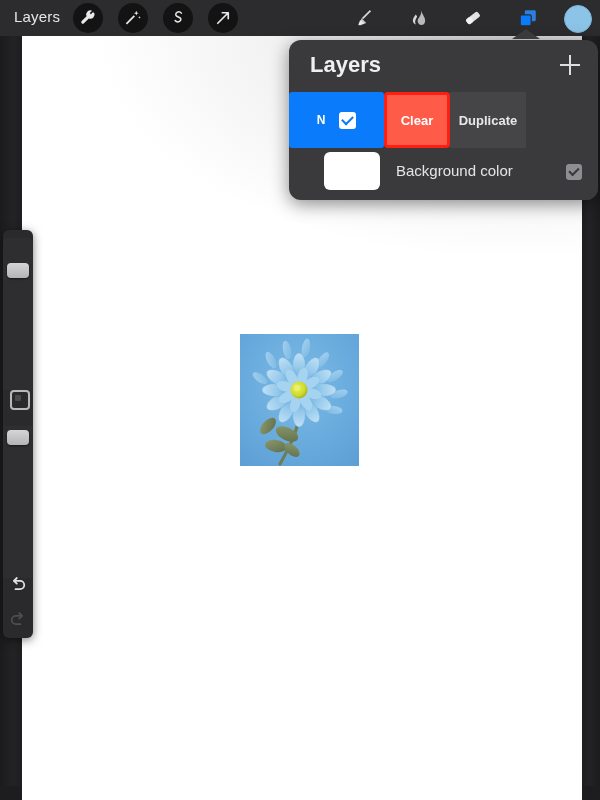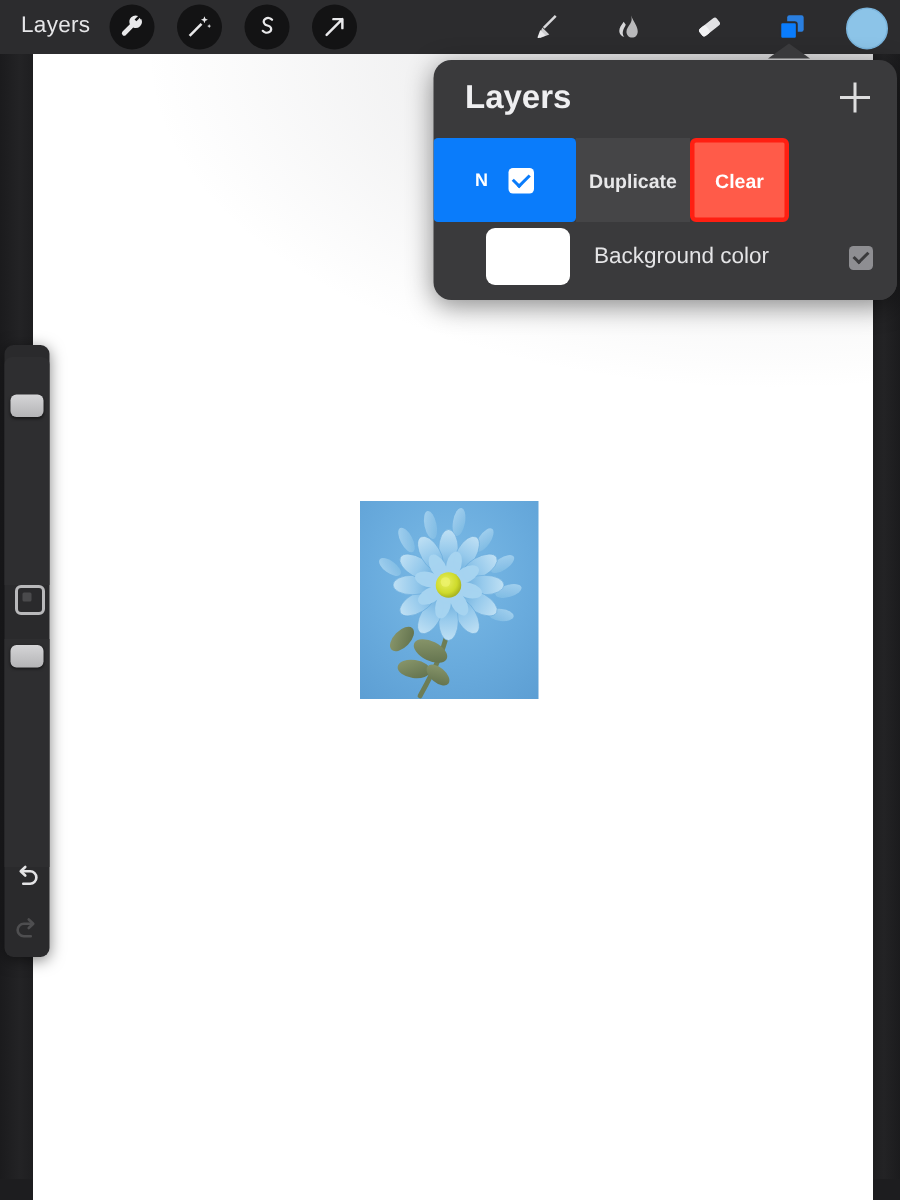--- a/index.html
+++ b/index.html
@@ -320,22 +320,22 @@
       <div class="plus"></div>
     </div>
 
     <div class="layer-row">
       <div class="lr-cell cell-n">
         <span class="nlab">N</span>
         <span class="cb-white">
           <span class="tick"></span>
         </span>
       </div>
+      <div class="lr-cell cell-clear">Clear</div>
       <div class="lr-cell cell-dup">Duplicate</div>
-      <div class="lr-cell cell-clear">Clear</div>
     </div>
 
     <div class="bg-row">
       <div class="bg-swatch"></div>
       <div class="bg-label">Background color</div>
       <div class="cb-grey">
         <span class="tick"></span>
       </div>
     </div>
   </div>

